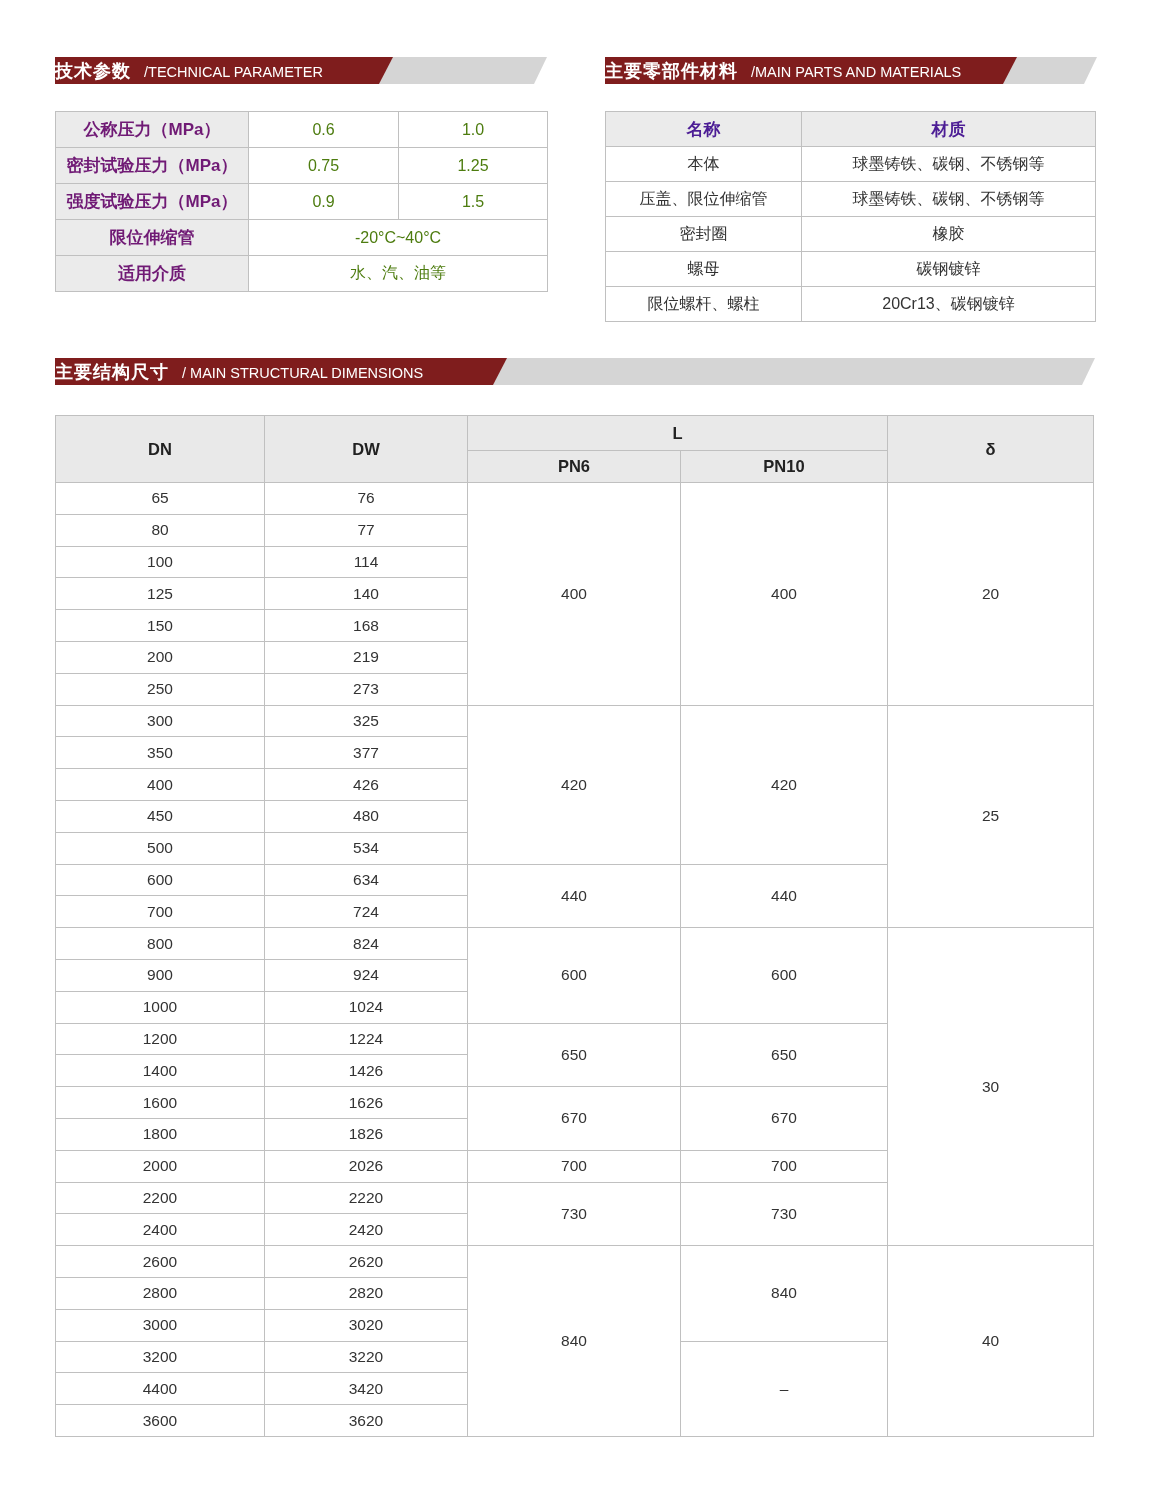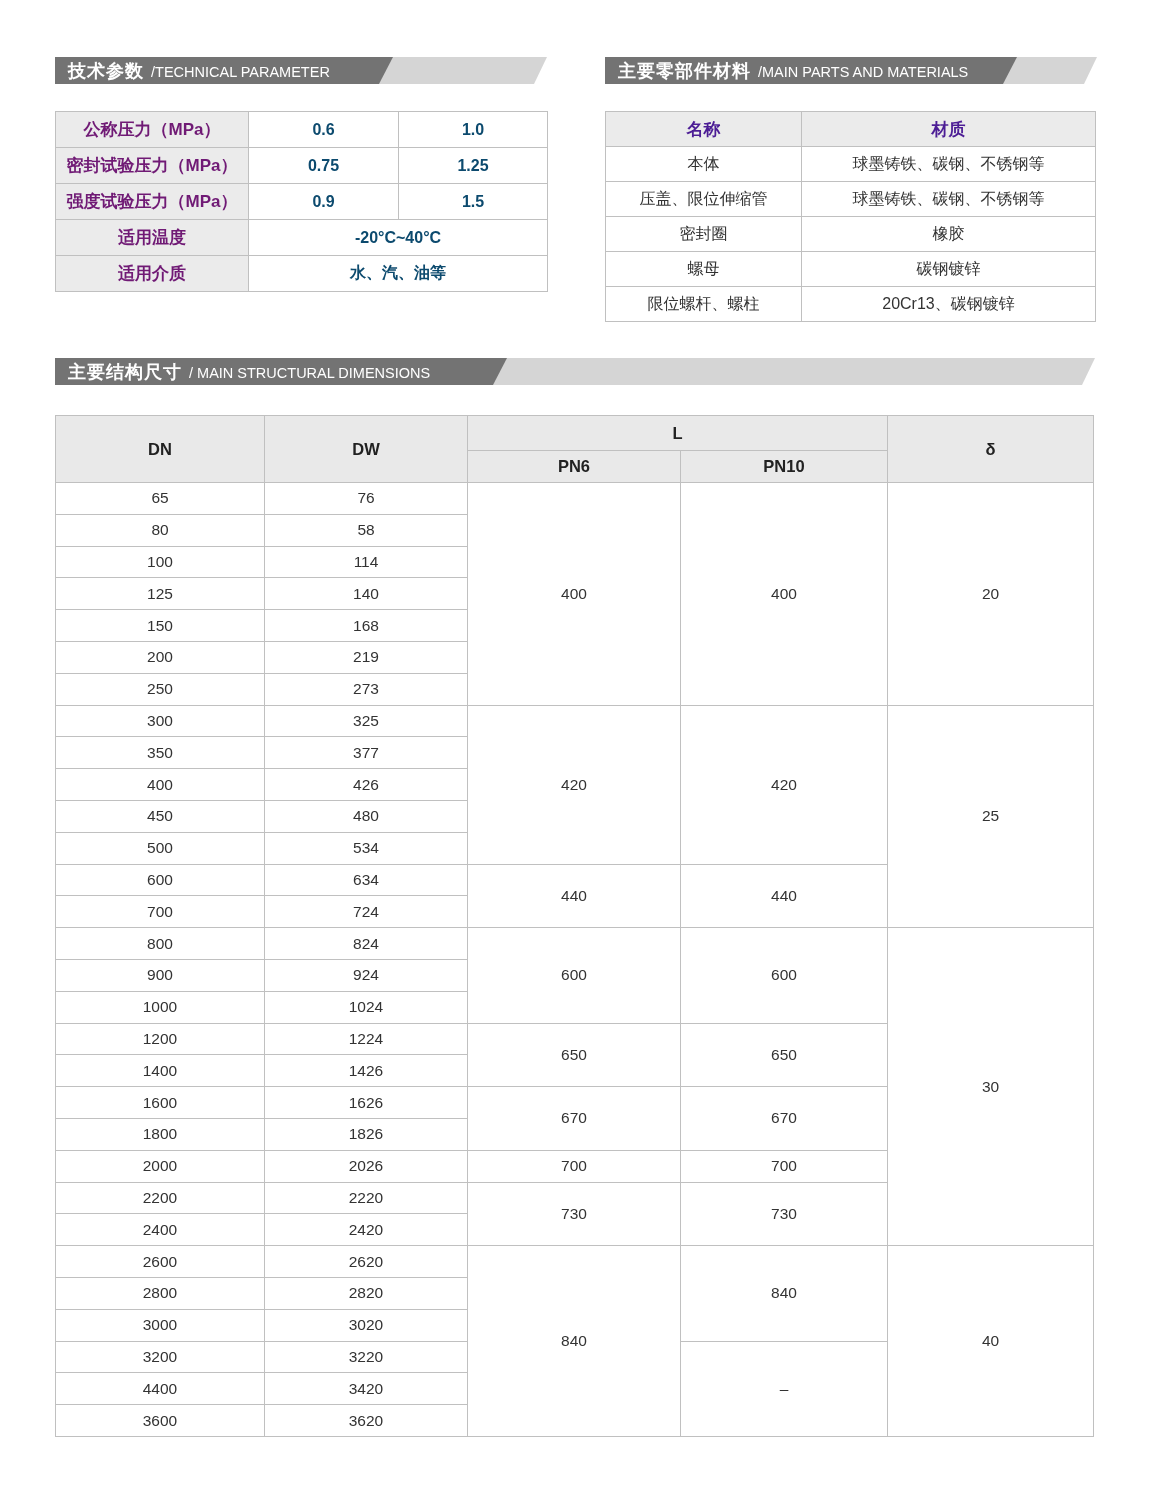--- a/index.html
+++ b/index.html
@@ -13,38 +13,38 @@
   }
   
   .banner{position:absolute;height:27px;}
   .banner-gray{
     position:absolute;left:0;top:0;width:100%;height:100%;
     background:#d5d5d5;
     clip-path:polygon(0 0,100% 0,calc(100% - 13px) 100%,0 100%);
   }
   .banner-blue{
     position:absolute;left:0;top:0;height:100%;
-    background:#737373;
+    background:#7f1d1d;
     clip-path:polygon(0 0,100% 0,calc(100% - 14px) 100%,0 100%);
-    display:flex;align-items:center;gap:7px;
-    padding-left:13px;box-sizing:border-box;
+    display:flex;align-items:center;gap:13px;
+    box-sizing:border-box;
     color:#fff;white-space:nowrap;
   }
   .banner-blue .bzh{font-size:18px;font-weight:700;letter-spacing:1px;}
   .banner-blue .ben{font-size:14.5px;font-weight:400;position:relative;top:1px;}
   
   table{border-collapse:collapse;table-layout:fixed;}
   td,th{
     border:1px solid #c0c0c0;
     text-align:center;vertical-align:middle;
     padding:0 4px;box-sizing:border-box;
     font-weight:400;
   }
   .lblcell{background:#ebebeb;font-weight:700;font-size:17px;color:#701a75;}
-  .valcell{background:#fff;font-size:16px;color:#0c4a6e;font-weight:bold;}
+  .valcell{background:#fff;font-size:16px;color:#4d7c0f;}
   
   .tech-table{position:absolute;left:55px;top:111px;width:492px;}
   .tech-table tr{height:36px;}
   
   .mat-table{position:absolute;left:605px;top:111px;width:490px;}
   .mat-table tr{height:35px;}
   .mat-table th{background:#ebebeb;font-weight:700;font-size:17px;color:#4c1d95;}
   .mat-table td{font-size:16px;}
   
   .dim-table{position:absolute;left:55px;top:415px;width:1038px;}
@@ -91,21 +91,21 @@
         <td class="lblcell">密封试验压力（MPa）</td>
         <td class="valcell">0.75</td>
         <td class="valcell">1.25</td>
       </tr>
       <tr>
         <td class="lblcell">强度试验压力（MPa）</td>
         <td class="valcell">0.9</td>
         <td class="valcell">1.5</td>
       </tr>
       <tr>
-        <td class="lblcell">适用温度</td>
+        <td class="lblcell">限位伸缩管</td>
         <td class="valcell" colspan="2">-20°C~40°C</td>
       </tr>
       <tr>
         <td class="lblcell">适用介质</td>
         <td class="valcell" colspan="2">水、汽、油等</td>
       </tr>
     </tbody>
   </table>
 
   <table class="mat-table">
@@ -174,21 +174,21 @@
     <tbody>
         <tr>
           <td>65</td>
           <td>76</td>
           <td rowspan="7">400</td>
           <td rowspan="7">400</td>
           <td rowspan="7">20</td>
         </tr>
         <tr>
           <td>80</td>
-          <td>58</td>
+          <td>77</td>
         </tr>
         <tr>
           <td>100</td>
           <td>114</td>
         </tr>
         <tr>
           <td>125</td>
           <td>140</td>
         </tr>
         <tr>

